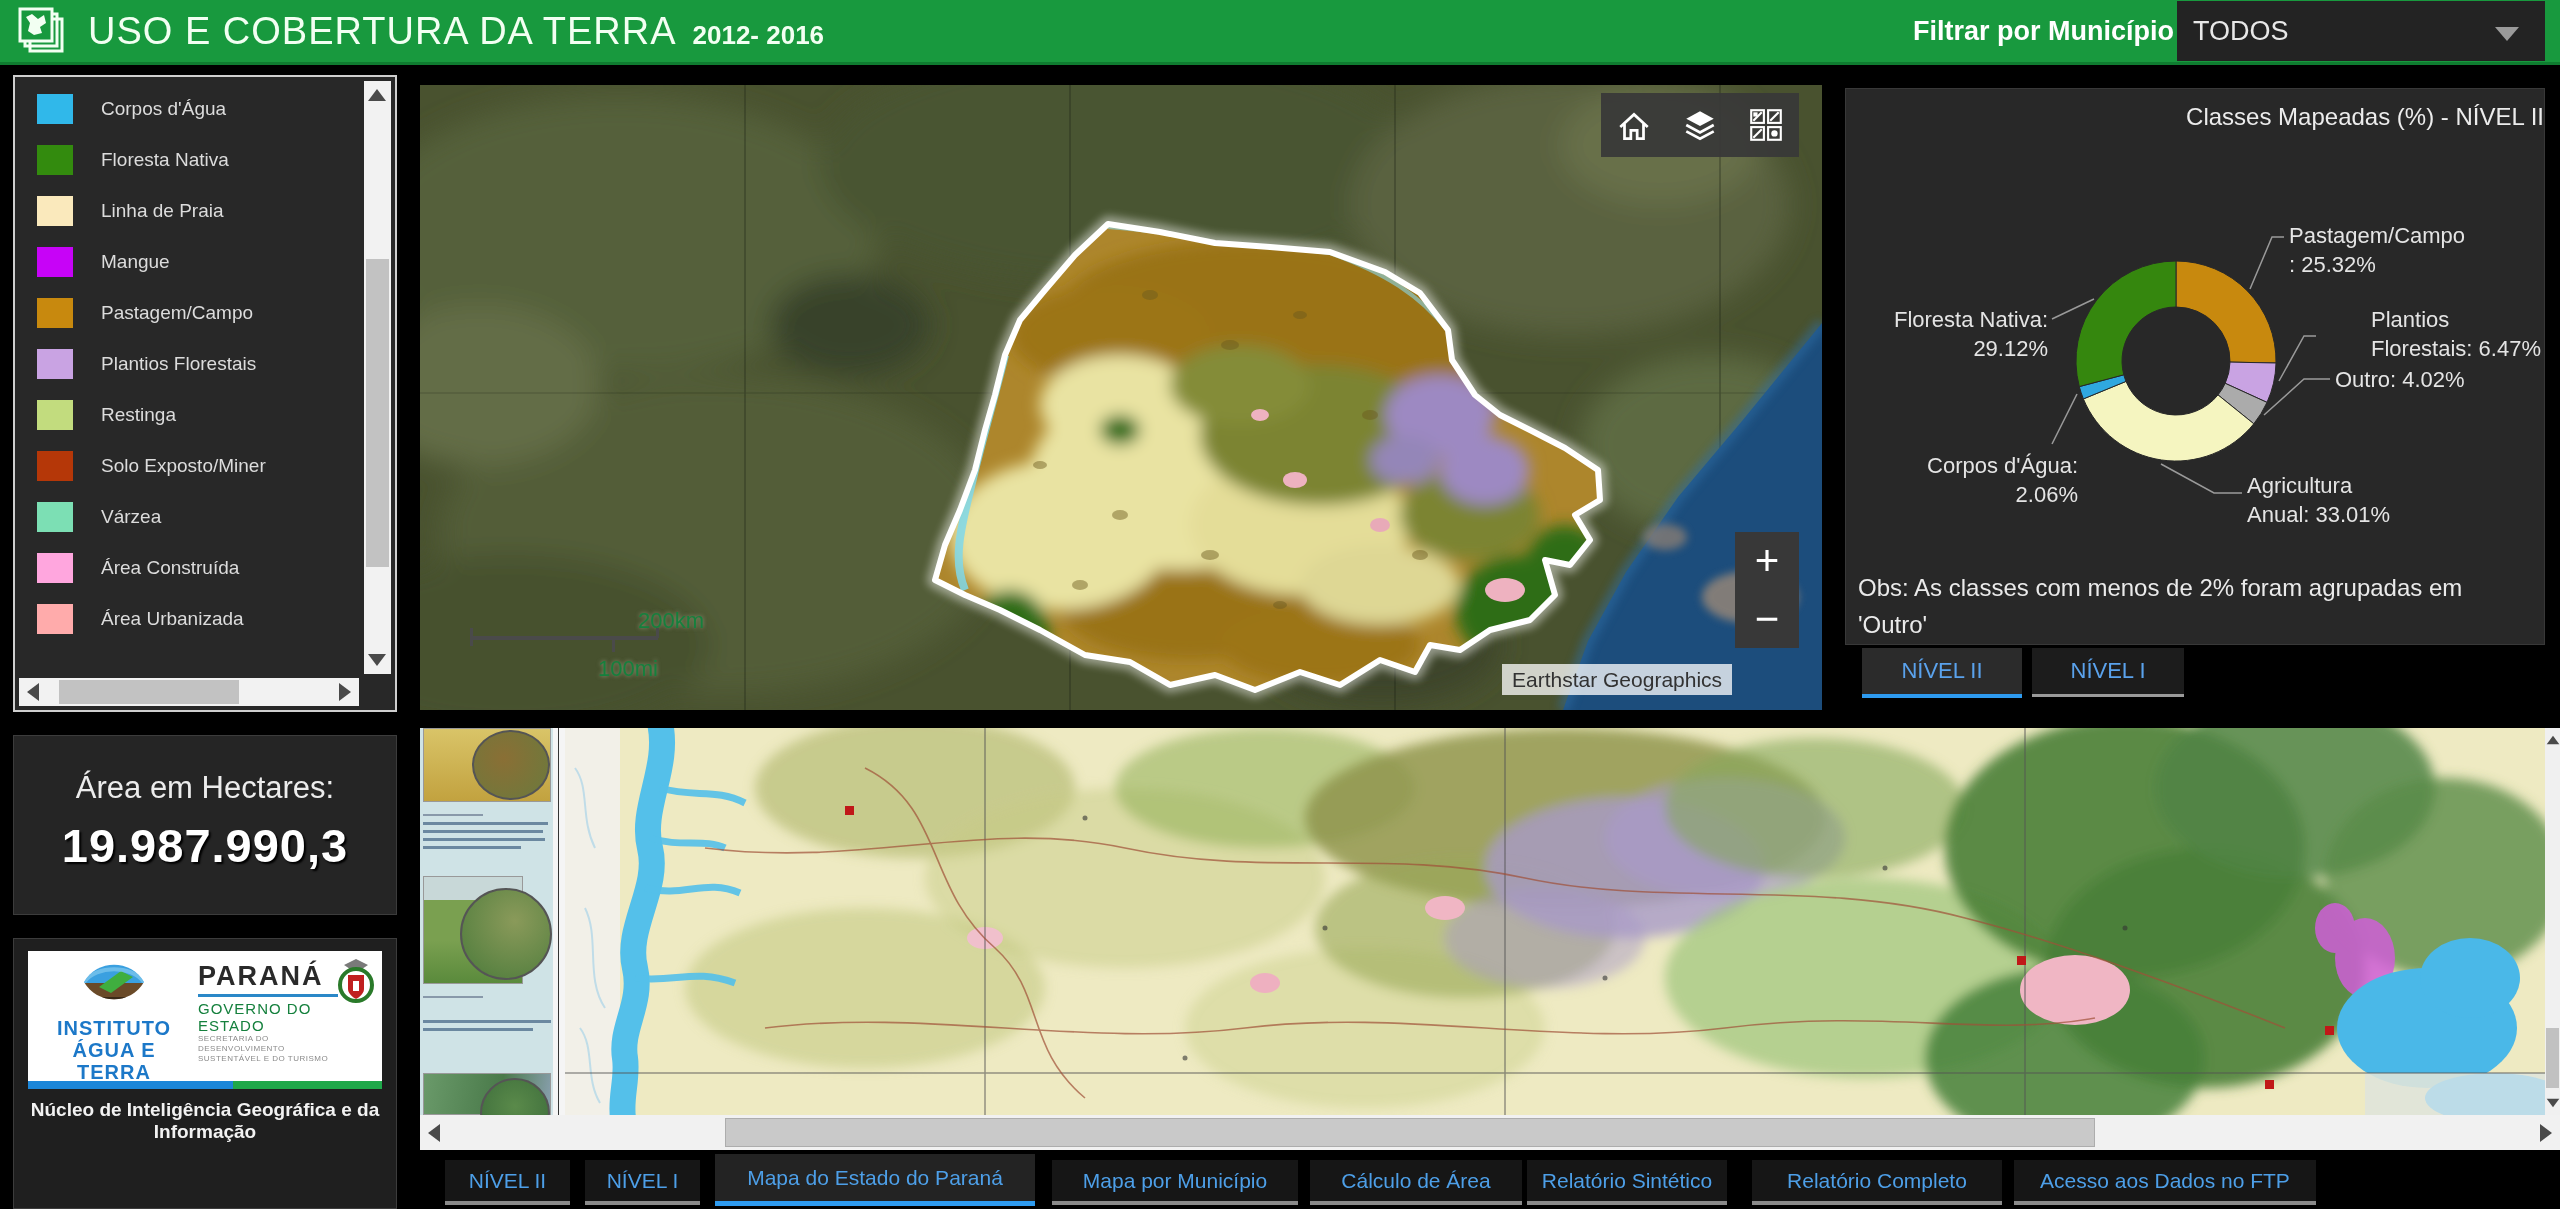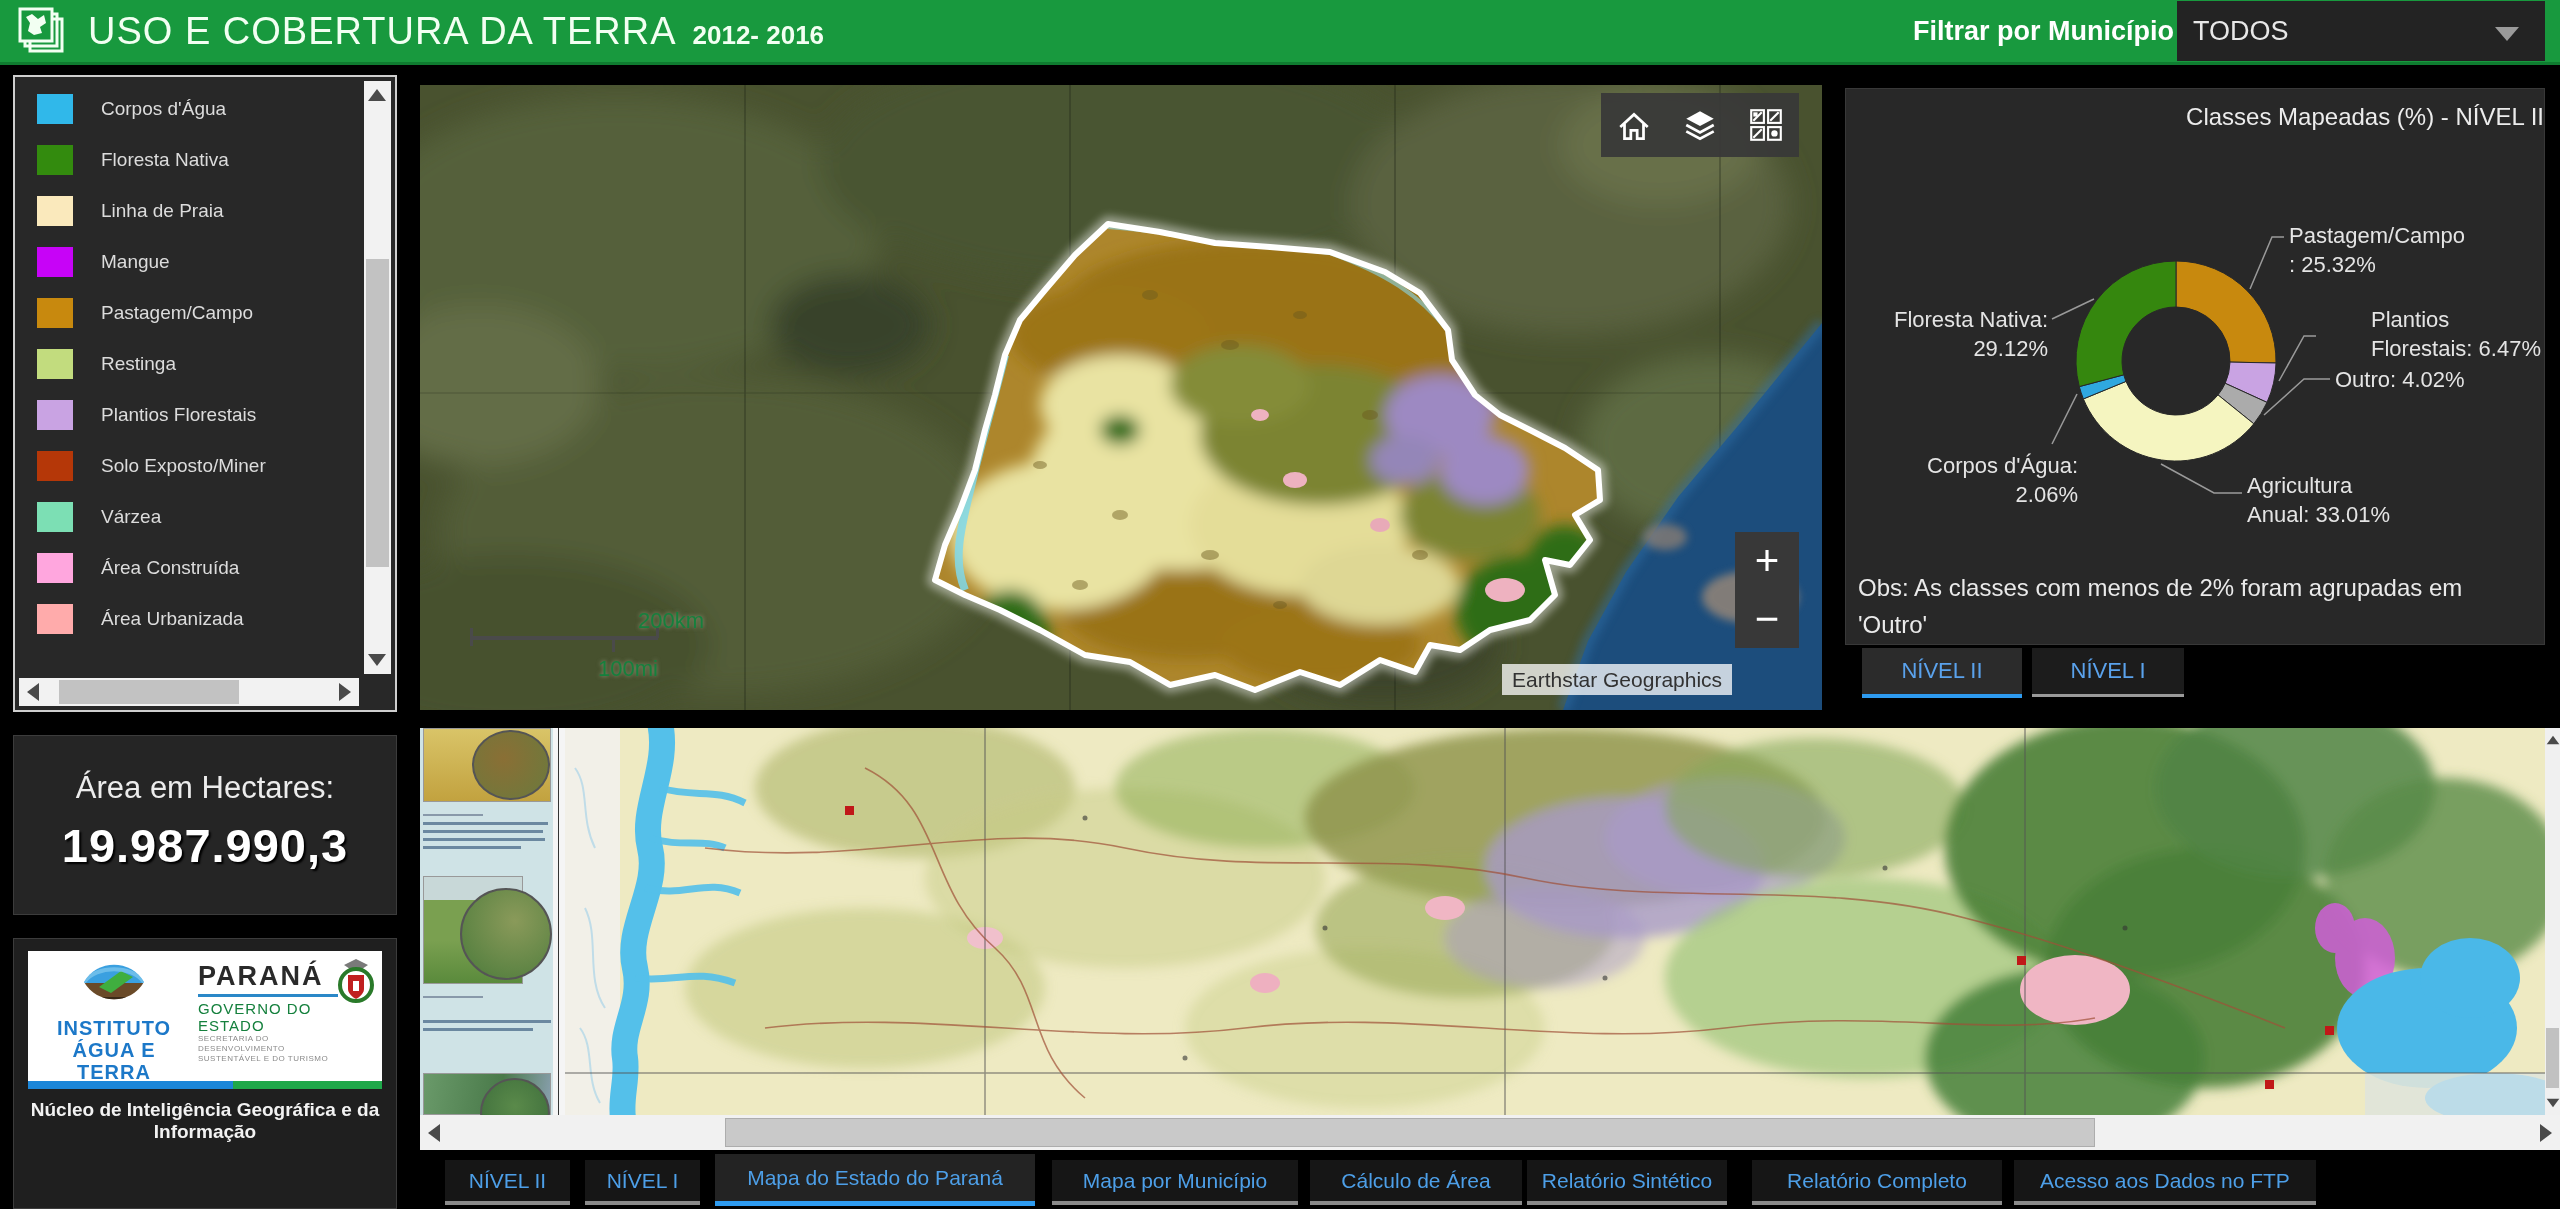--- a/index.html
+++ b/index.html
@@ -140,26 +140,26 @@
         </div>
       <div class="lg-row">
           <div class="lg-sw" style="background: rgb(199, 3, 247);"></div>
           <div class="lg-lb">Mangue</div>
         </div>
       <div class="lg-row">
           <div class="lg-sw" style="background: rgb(200, 137, 14);"></div>
           <div class="lg-lb">Pastagem/Campo</div>
         </div>
       <div class="lg-row">
+          <div class="lg-sw" style="background: rgb(201, 163, 227);"></div>
+          <div class="lg-lb">Plantios Florestais</div>
+        </div>
+      <div class="lg-row">
           <div class="lg-sw" style="background: rgb(194, 220, 126);"></div>
           <div class="lg-lb">Restinga</div>
-        </div>
-      <div class="lg-row">
-          <div class="lg-sw" style="background: rgb(201, 163, 227);"></div>
-          <div class="lg-lb">Plantios Florestais</div>
         </div>
       <div class="lg-row">
           <div class="lg-sw" style="background: rgb(181, 55, 8);"></div>
           <div class="lg-lb">Solo Exposto/Miner</div>
         </div>
       <div class="lg-row">
           <div class="lg-sw" style="background: rgb(124, 223, 180);"></div>
           <div class="lg-lb">Várzea</div>
         </div>
       <div class="lg-row">

